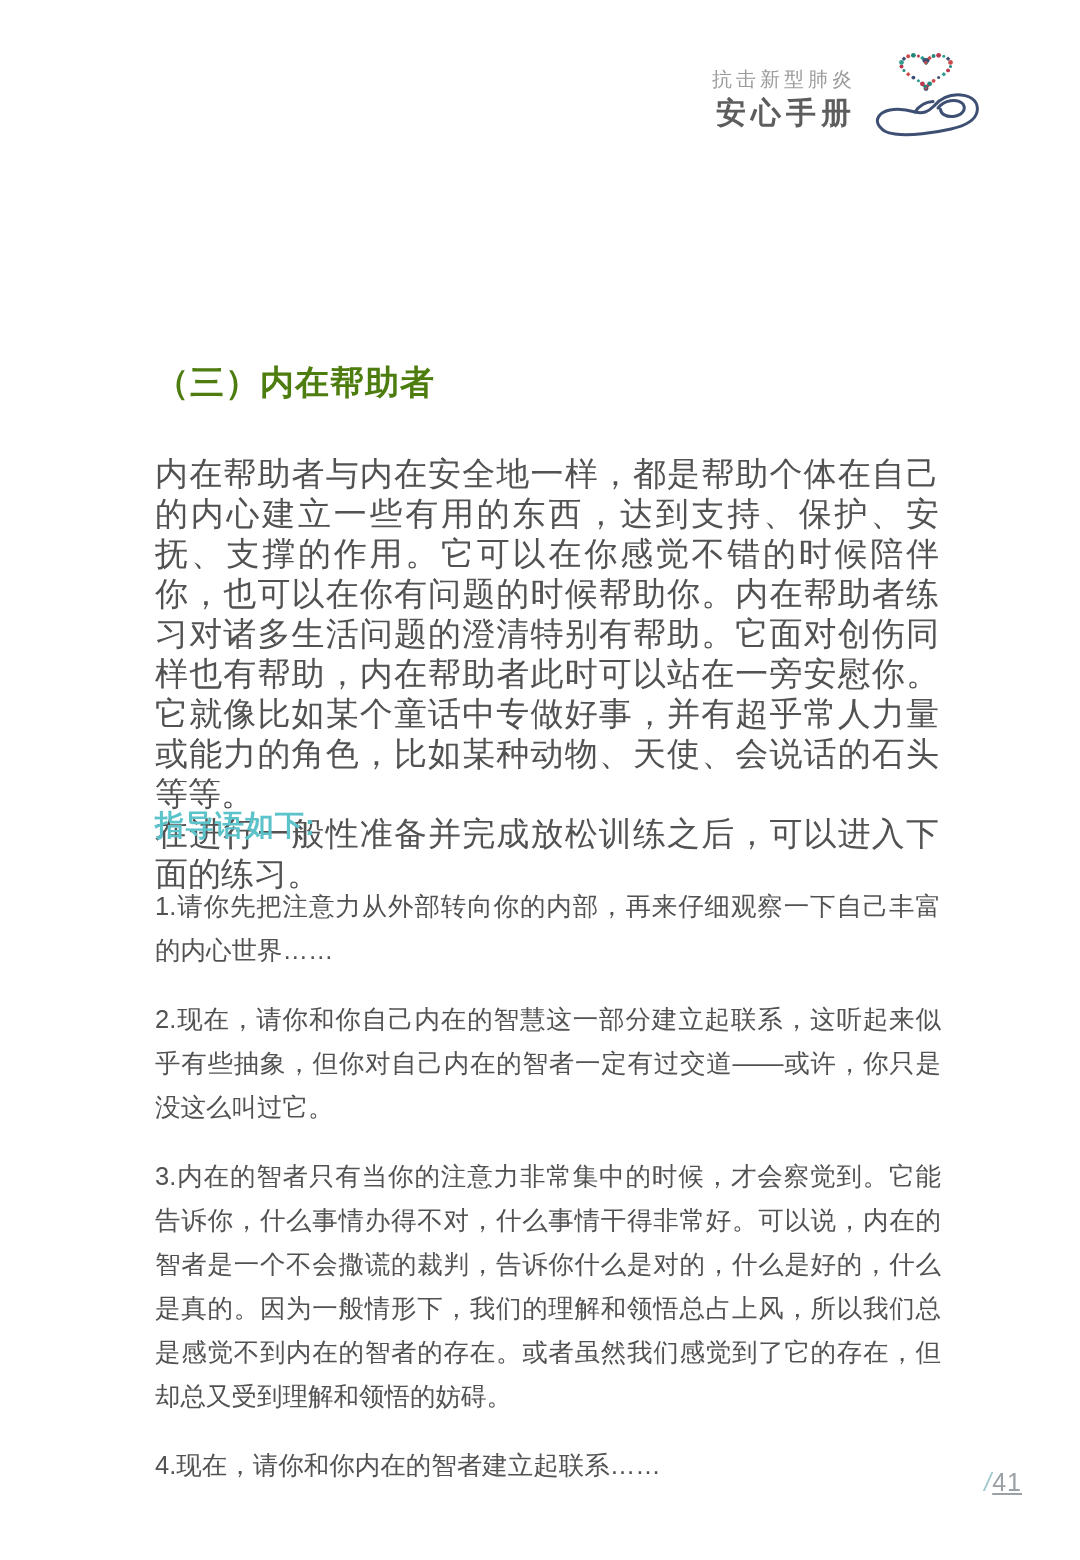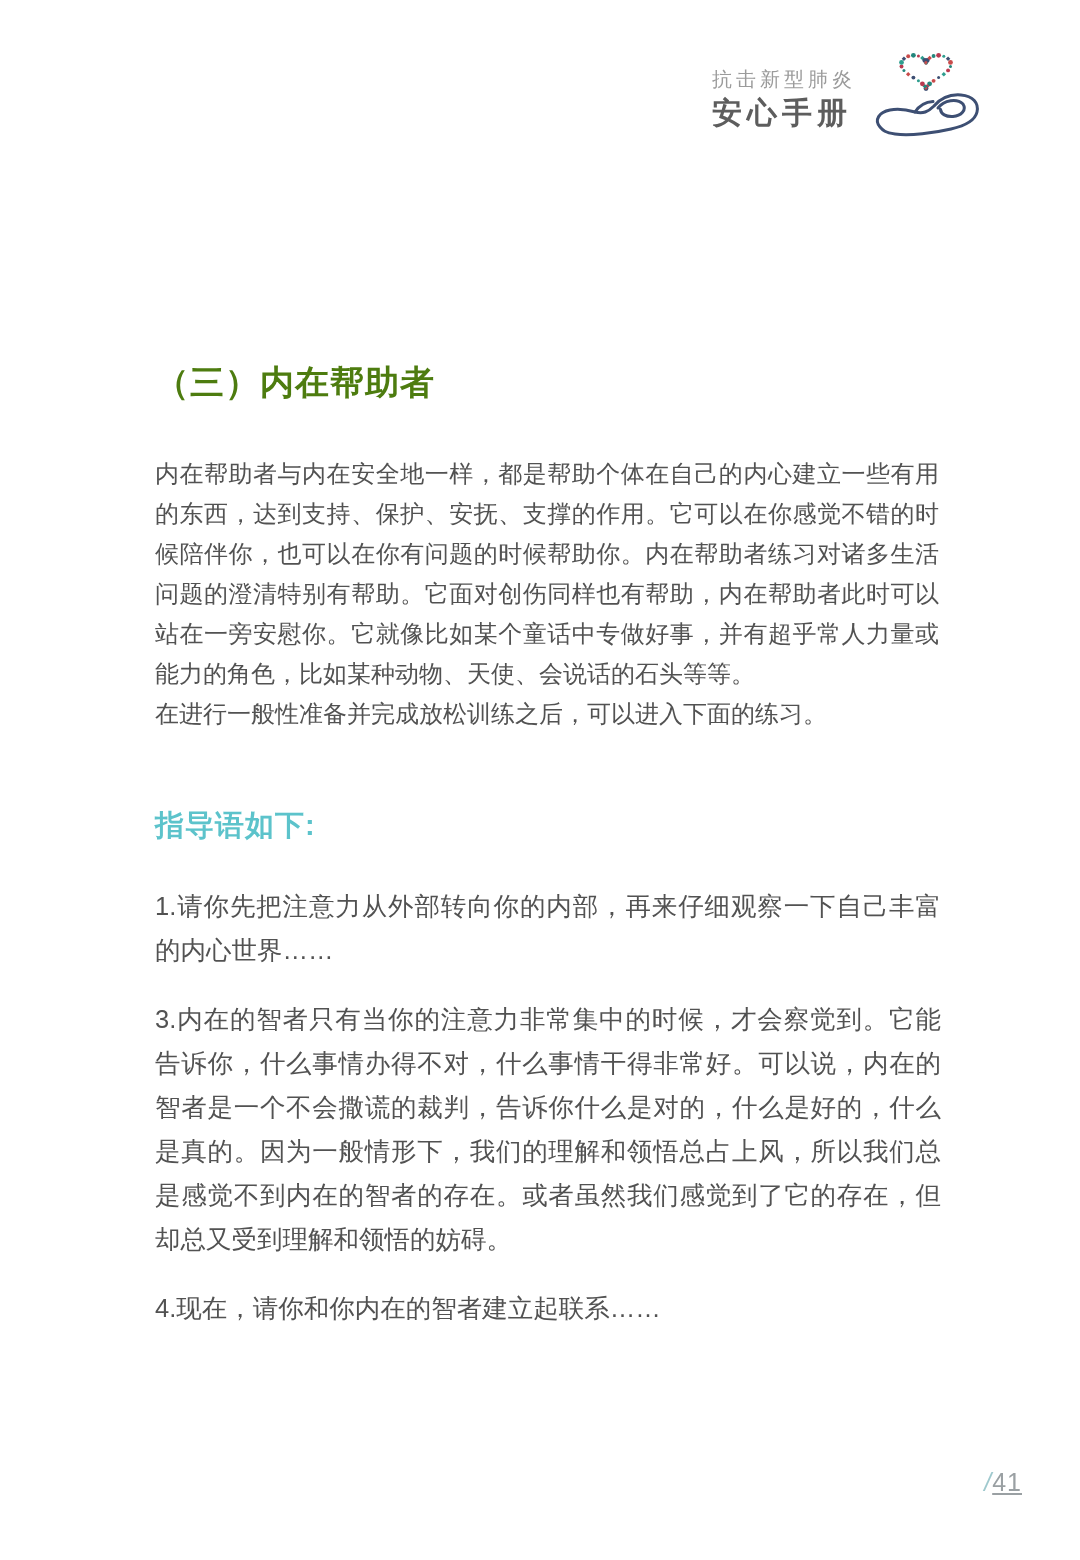--- a/index.html
+++ b/index.html
@@ -17,21 +17,21 @@
 
   
   .logo {
     position: absolute;
     top: 44px;
     right: 96px;
     display: flex;
     align-items: flex-end;
   }
   .logo-text {
-    text-align: left;
+    text-align: right;
     margin-right: 10px;
     padding-bottom: 14px;
   }
   .logo-tagline {
     font-size: 20px;
     color: #9b9b9b;
     letter-spacing: 4px;
     font-weight: 400;
   }
   .logo-title {
@@ -50,21 +50,21 @@
     font-size: 34px;
     font-weight: 700;
     letter-spacing: 1px;
     color: #4d7c0f;
   }
   .intro {
     position: absolute;
     left: 155px;
     top: 454px;
     width: 784px;
-    font-size: 24px;
+    font-size: 33px;
     line-height: 40px;
     color: #525252;
     text-align: justify;
   }
   .intro p { margin: 0; }
 
   .sub-heading {
     position: absolute;
     left: 155px;
     top: 806px;
@@ -159,20 +159,21 @@
 
   <div class="intro">
     <p>内在帮助者与内在安全地一样，都是帮助个体在自己的内心建立一些有用的东西，达到支持、保护、安抚、支撑的作用。它可以在你感觉不错的时候陪伴你，也可以在你有问题的时候帮助你。内在帮助者练习对诸多生活问题的澄清特别有帮助。它面对创伤同样也有帮助，内在帮助者此时可以站在一旁安慰你。它就像比如某个童话中专做好事，并有超乎常人力量或能力的角色，比如某种动物、天使、会说话的石头等等。</p>
     <p>在进行一般性准备并完成放松训练之后，可以进入下面的练习。</p>
   </div>
 
   <h2 class="sub-heading">指导语如下:</h2>
 
   <div class="steps">
     <p>1.请你先把注意力从外部转向你的内部，再来仔细观察一下自己丰富的内心世界……</p>
+    <p>2.现在，请你和你自己内在的智慧这一部分建立起联系，这听起来似乎有些抽象，但你对自己内在的智者一定有过交道——或许，你只是没这么叫过它。</p>
     <p>3.内在的智者只有当你的注意力非常集中的时候，才会察觉到。它能告诉你，什么事情办得不对，什么事情干得非常好。可以说，内在的智者是一个不会撒谎的裁判，告诉你什么是对的，什么是好的，什么是真的。因为一般情形下，我们的理解和领悟总占上风，所以我们总是感觉不到内在的智者的存在。或者虽然我们感觉到了它的存在，但却总又受到理解和领悟的妨碍。</p>
     <p>4.现在，请你和你内在的智者建立起联系……</p>
   </div>
 
   <div class="page-number">
     <span class="slash">/</span><span class="num">41</span>
   </div>
 
 </div>
 

